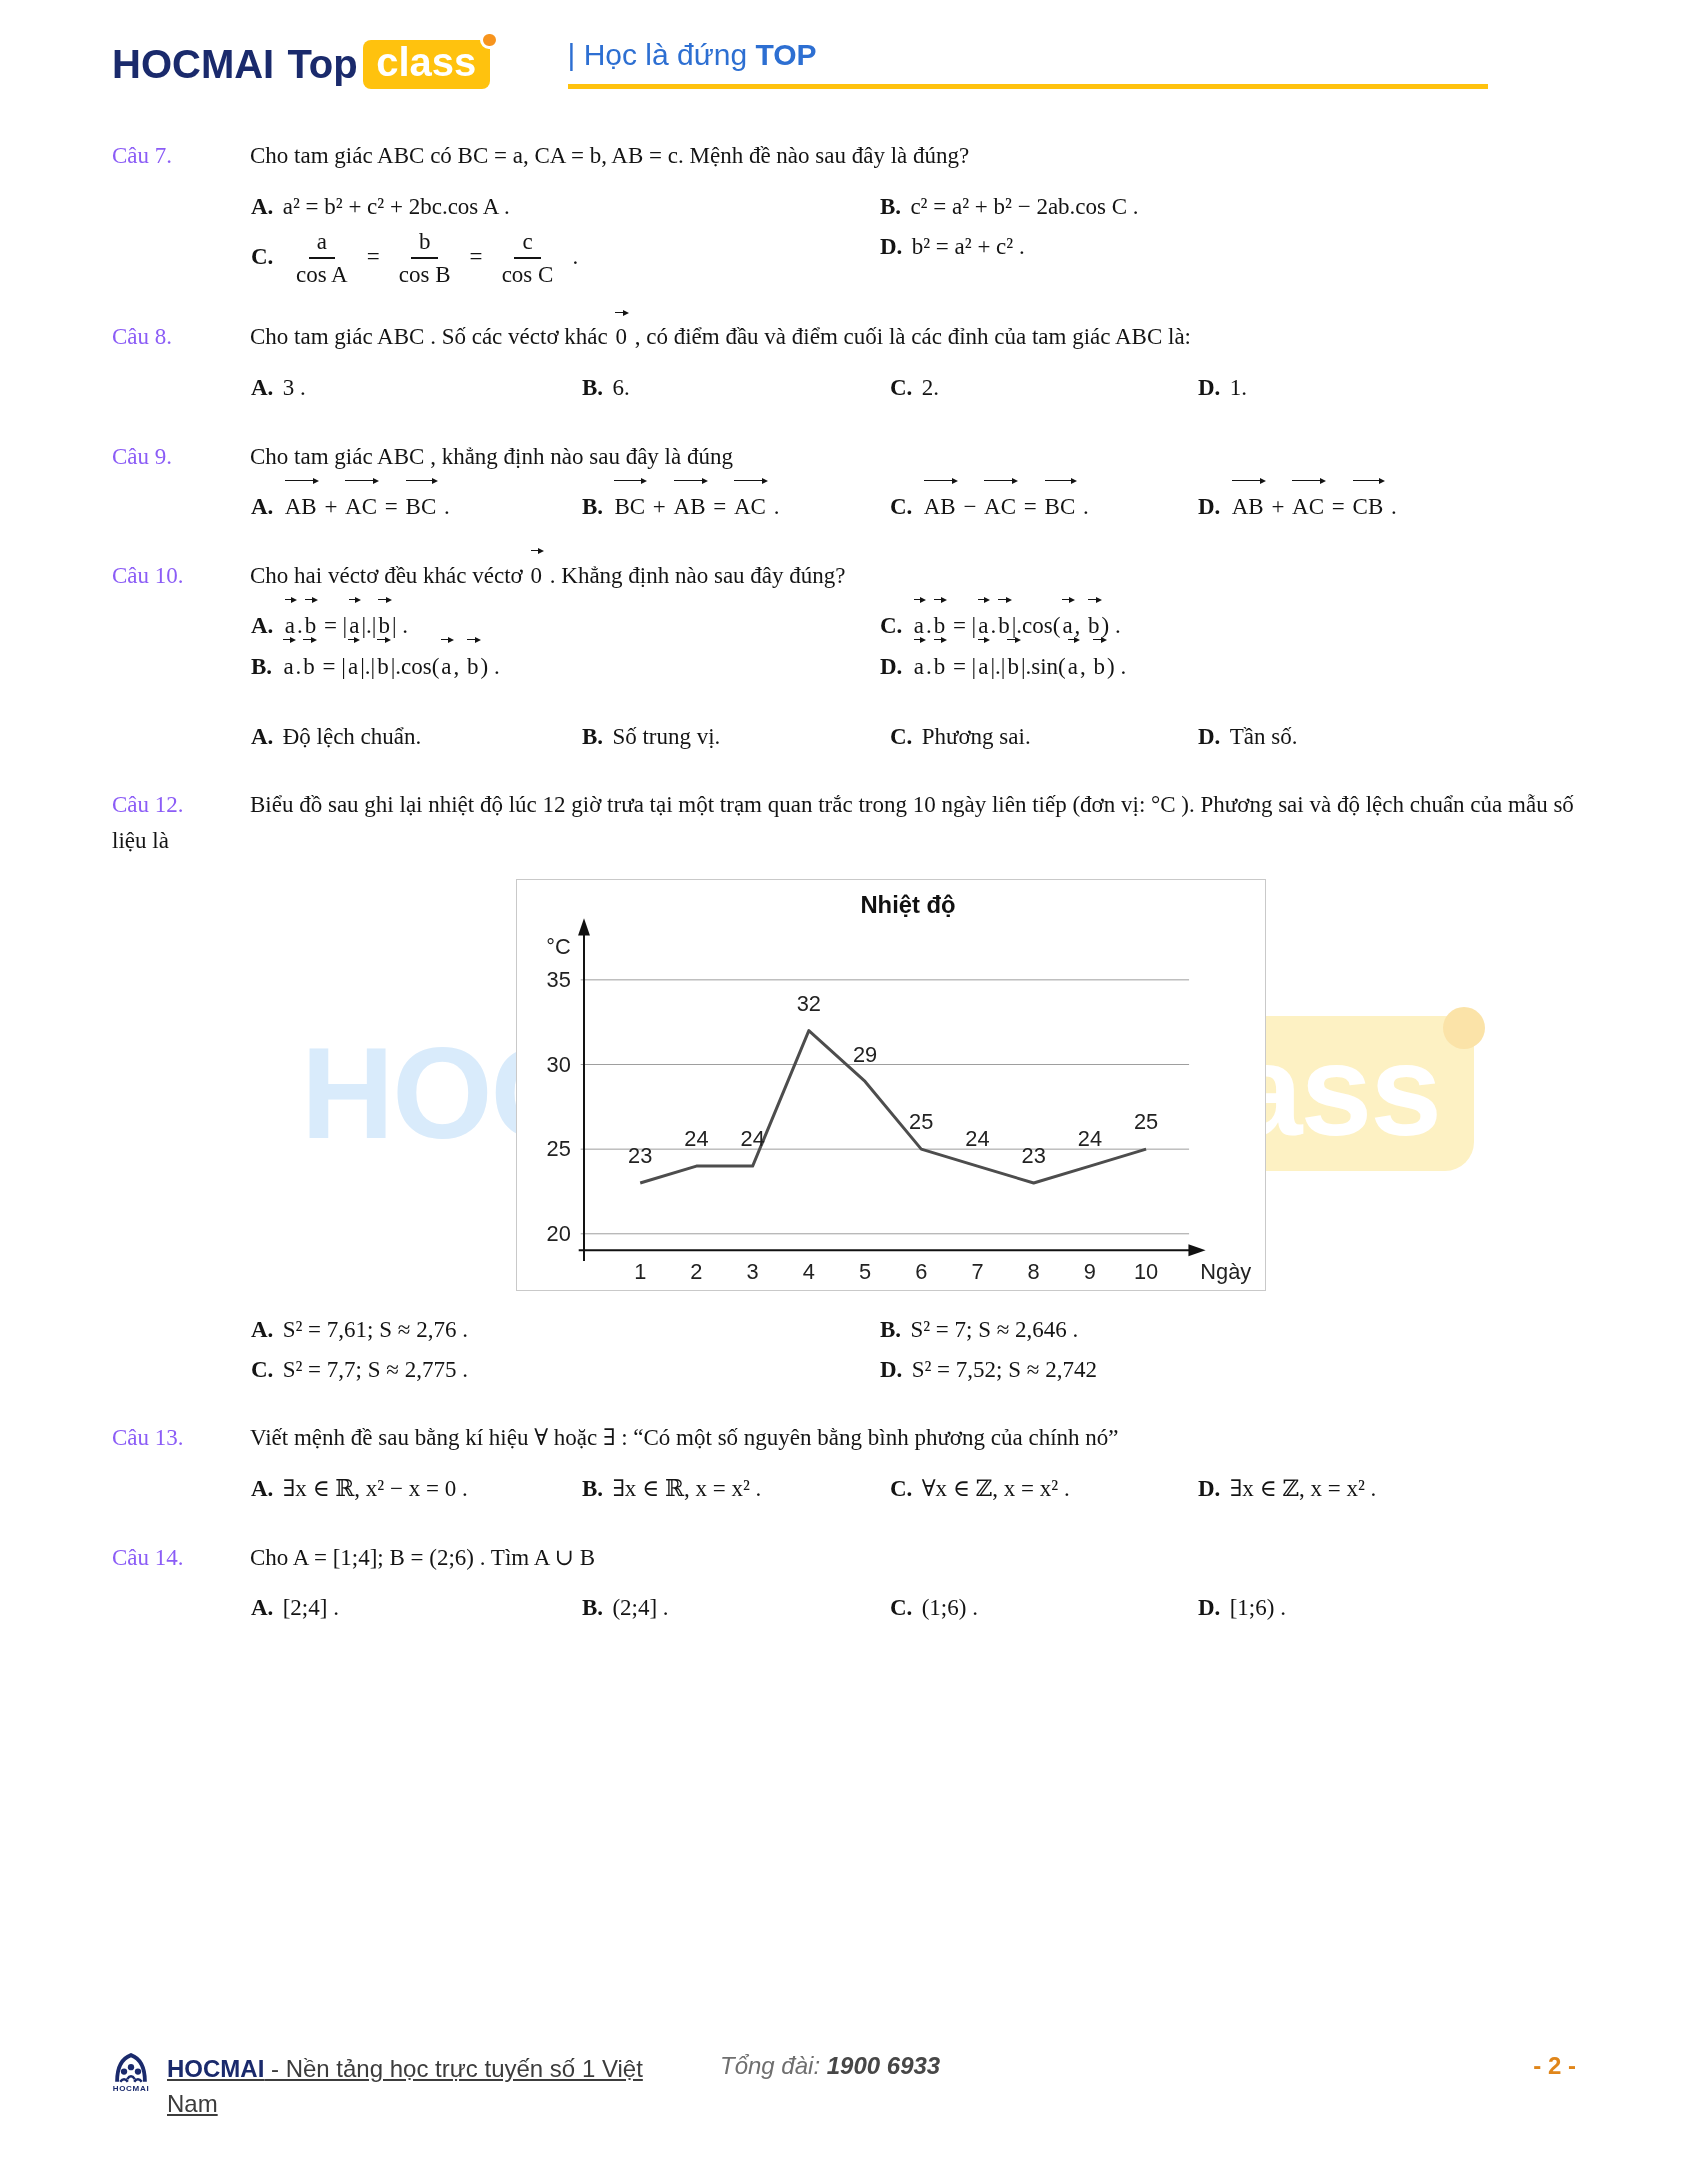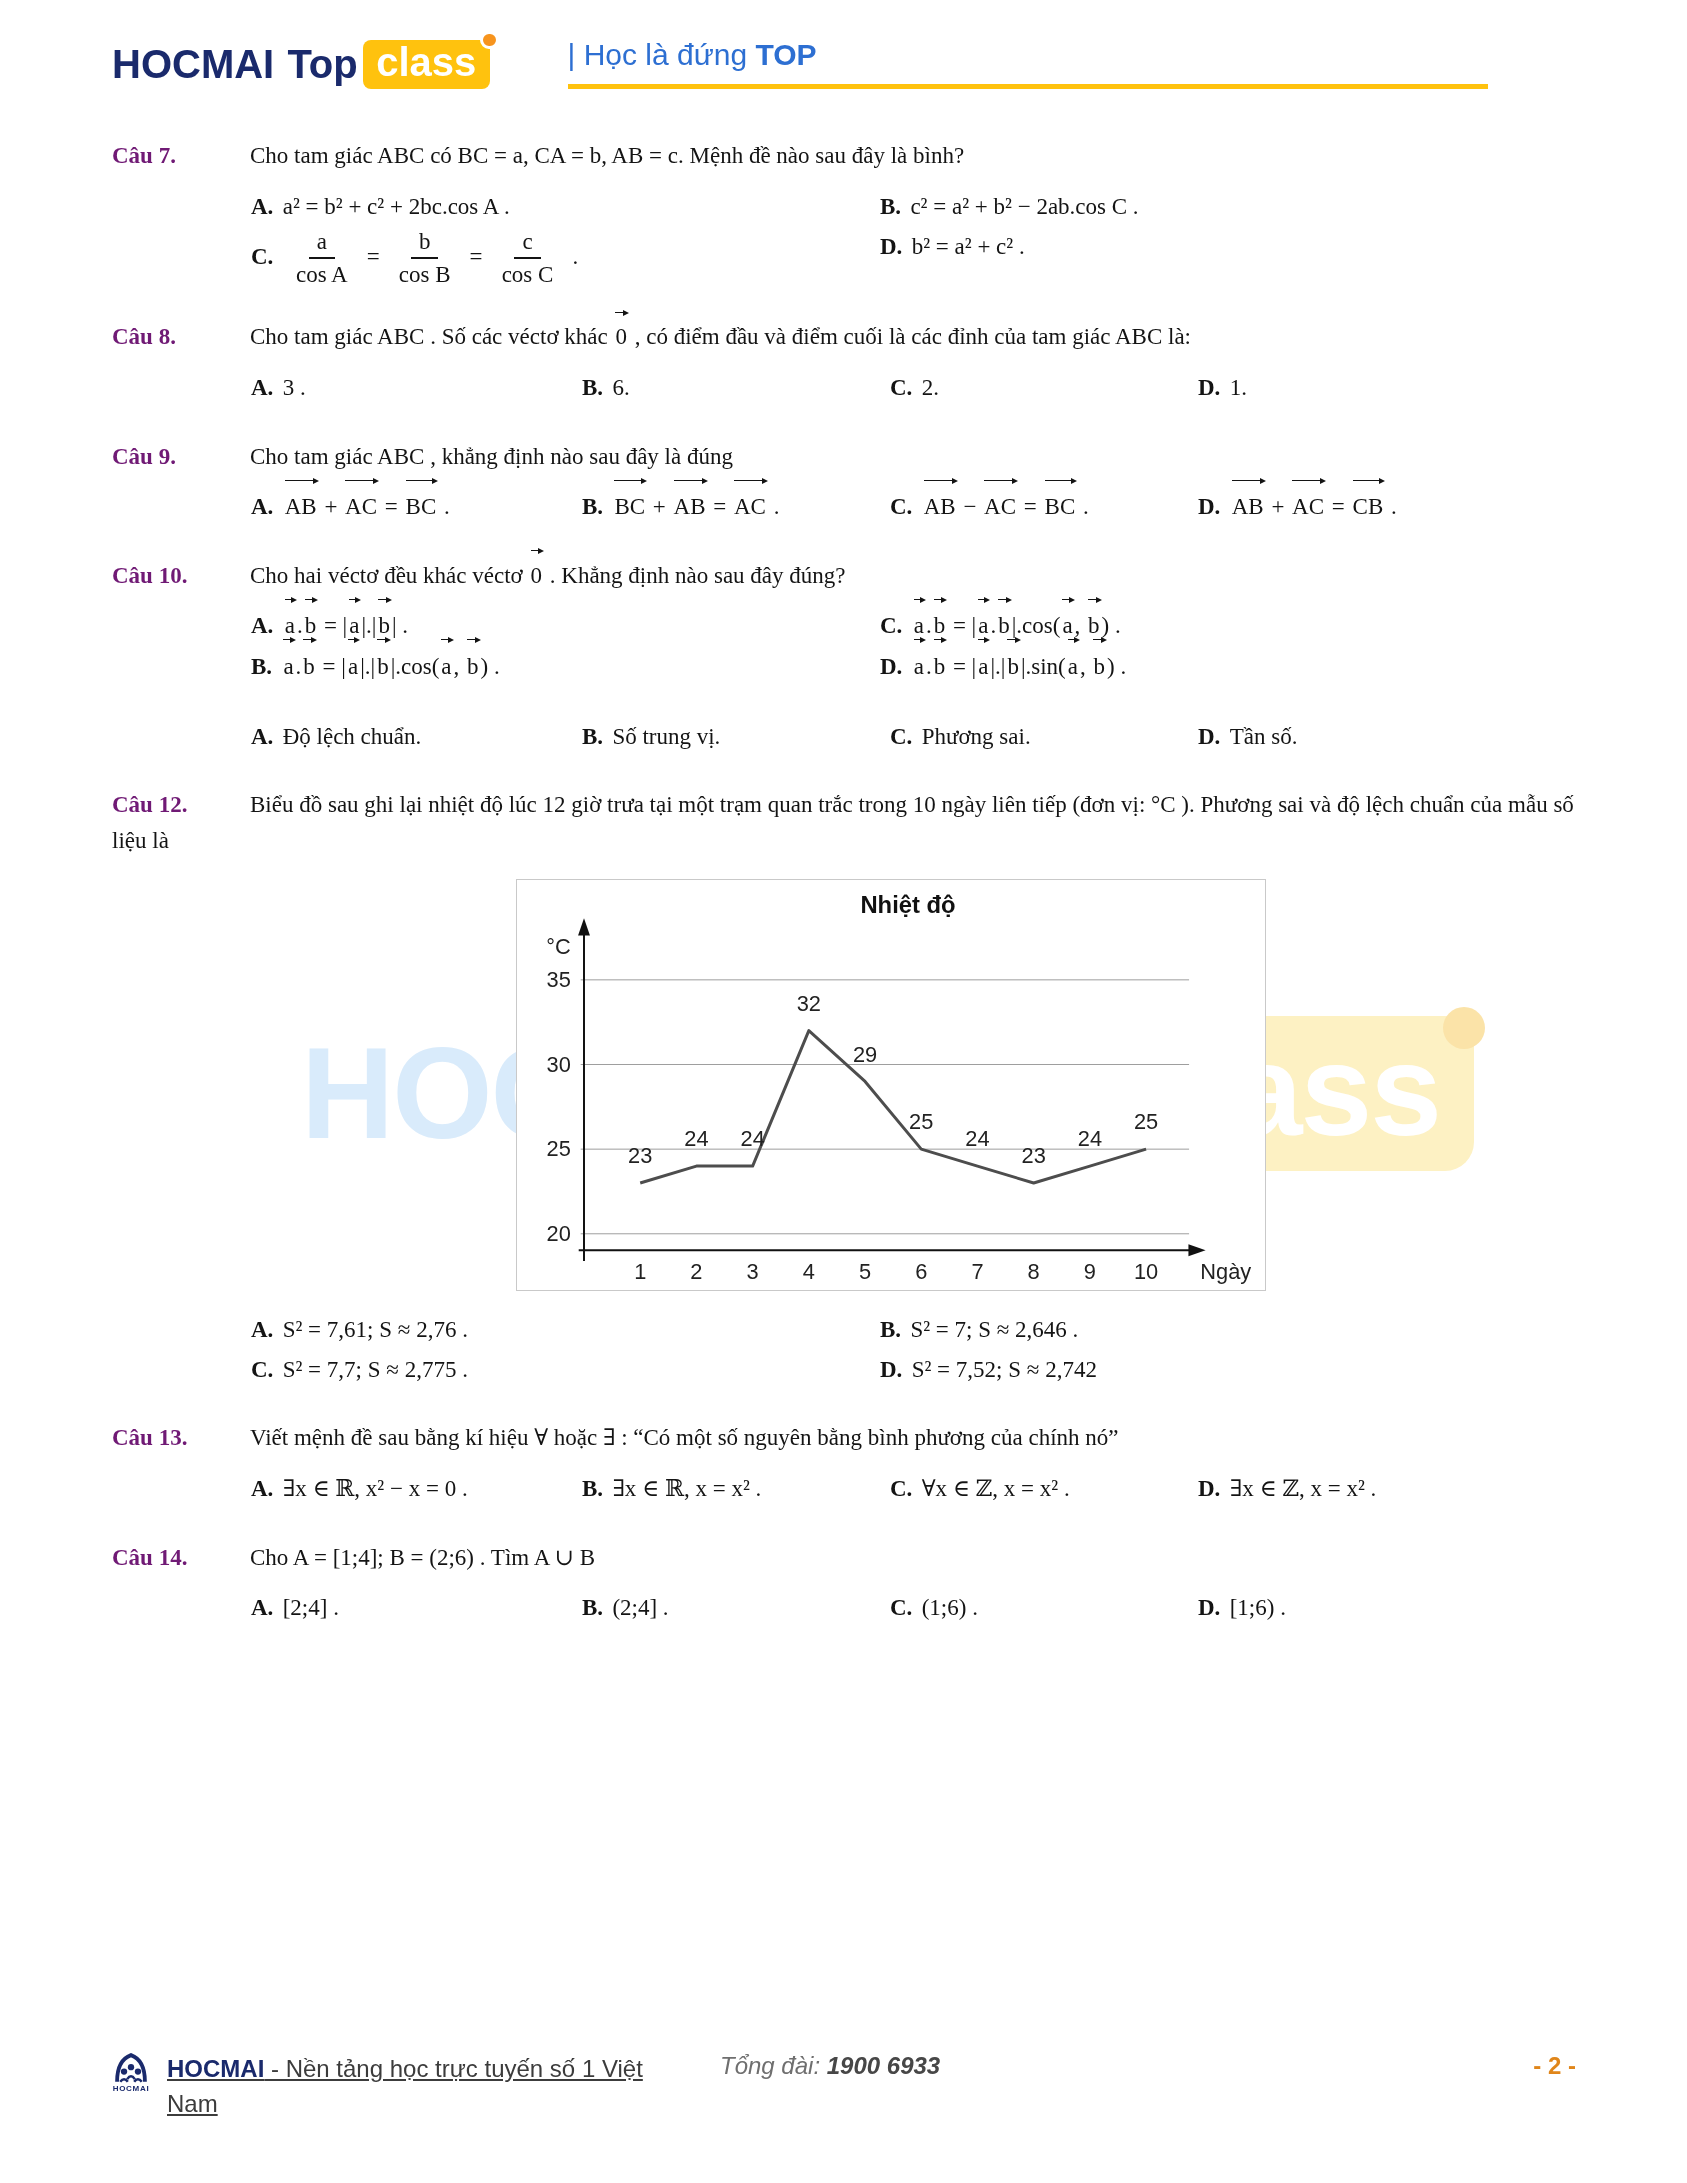--- a/index.html
+++ b/index.html
@@ -24,21 +24,21 @@
               border-radius:8px;padding:0 13.2px 4px 13.2px;}
   .logo-dot{position:absolute;top:-9.3px;right:-9.3px;width:18.5px;height:18.5px;background:#f7941d;
             border-radius:50%;border:3.3px solid #ffffff;}
   .tagline-wrap{margin-left:78px;border-bottom:5.3px solid #ffc20e;padding-bottom:12px;width:920px;}
   .tagline{font-size:30px;color:#2d6fd2;font-weight:500;}
   .tagline b{font-weight:800;}
   
   .content{position:relative;z-index:1;}
   .question{margin-top:30px;}
   .q-head{font-size:23px;line-height:1.55;}
-  .q-num{display:inline-block;width:138px;font-weight:bold;color:#701a75;}
+  .q-num{display:inline-block;width:138px;font-weight:normal;color:#8b5cf6;}
   .options{margin:13.2px 0 0 139px;display:grid;font-size:23px;line-height:1.75;}
   .cols2{grid-template-columns:629px 1fr;}
   .cols4{grid-template-columns:331px 308px 308px 1fr;}
   .opt-label{font-weight:bold;margin-right:9.3px;}
   
   .frac{display:inline-flex;flex-direction:column;align-items:center;vertical-align:middle;margin:0 5.3px;}
   .frac>span{display:block;padding:1.3px 8px;line-height:1.2;}
   .frac>span:first-child{border-bottom:2px solid #141414;}
   
   i.vec{font-style:normal;position:relative;display:inline-block;margin:0 2px;}
@@ -84,21 +84,21 @@
       </span>
     </div>
     <div class="tagline-wrap">
       <span class="tagline"><span>| Học là đứng </span><b>TOP</b></span>
     </div>
   </div>
 
   <div class="content">
 
     <section class="question">
-      <p class="q-head"><span class="q-num">Câu 7.</span><span class="q-text">Cho tam giác ABC có BC = a, CA = b, AB = c. Mệnh đề nào sau đây là bình?</span></p>
+      <p class="q-head"><span class="q-num">Câu 7.</span><span class="q-text">Cho tam giác ABC có BC = a, CA = b, AB = c. Mệnh đề nào sau đây là đúng?</span></p>
       <div class="options cols2">
         <div class="opt"><b class="opt-label">A.</b><span>a² = b² + c² + 2bc.cos A .</span></div>
         <div class="opt"><b class="opt-label">B.</b><span>c² = a² + b² − 2ab.cos C .</span></div>
         <div class="opt"><b class="opt-label">C.</b><span><span class="frac">
                 <span>a</span>
                 <span>cos A</span>
               </span> = <span class="frac">
                 <span>b</span>
                 <span>cos B</span>
               </span> = <span class="frac">

